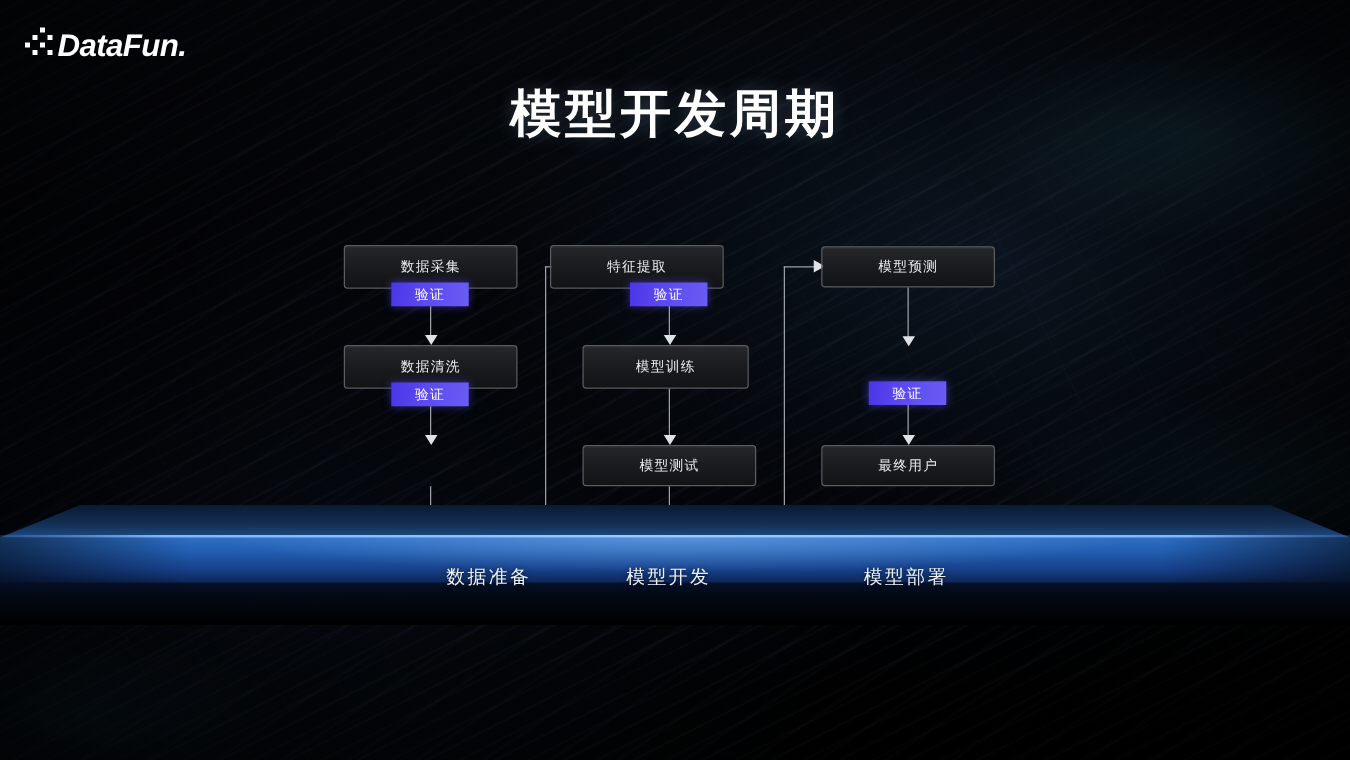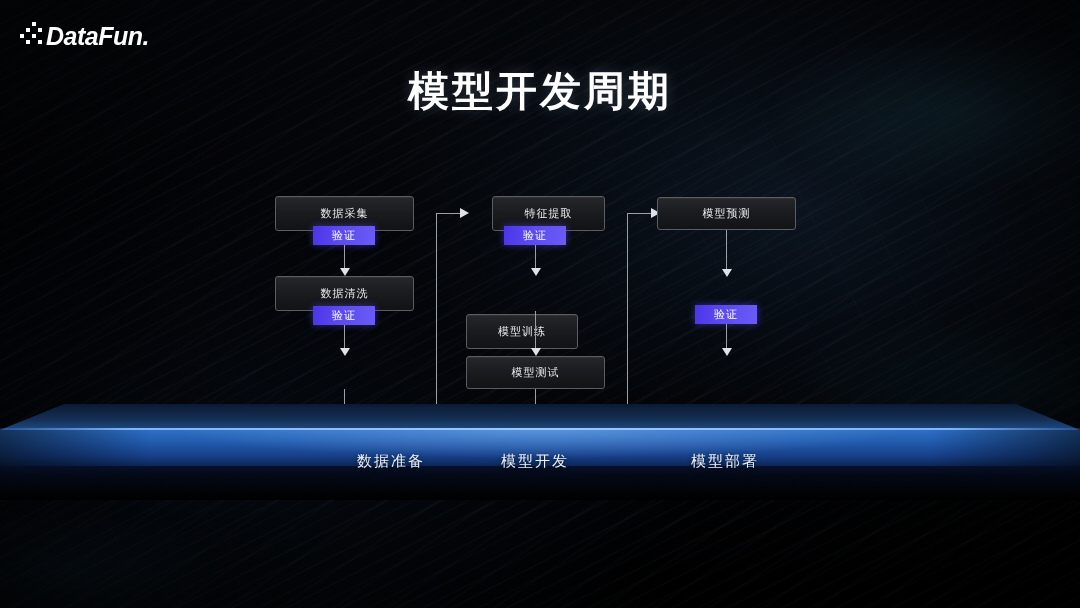--- a/index.html
+++ b/index.html
@@ -181,30 +181,30 @@
     <div class="vline" style="left:344px;top:325px;height:26px;"></div>
     <div class="arrow-down" style="left:340px;top:348px;"></div>
 
 
     <div class="vline" style="left:344px;top:389px;height:32px;"></div>
     <div class="hline" style="left:344px;top:420px;width:92px;"></div>
     <div class="vline" style="left:436px;top:213px;height:208px;"></div>
     <div class="hline" style="left:436px;top:213px;width:26px;"></div>
     <div class="arrow-right" style="left:460px;top:208px;"></div>
 
-    <div class="node" style="left:492px;top:196px;width:113px;height:35px;align-items:center;">
+    <div class="node" style="left:440px;top:196px;width:139px;height:35px;align-items:center;">
       <span>特征提取</span>
     </div>
     <div class="badge" style="left:504px;top:226px;width:62px;">
       <span>验证</span>
     </div>
     <div class="vline" style="left:535px;top:245px;height:26px;"></div>
     <div class="arrow-down" style="left:531px;top:268px;"></div>
 
-    <div class="node" style="left:466px;top:276px;width:112px;height:35px;margin-top:38px;">
+    <div class="node" style="left:466px;top:276px;width:133px;height:35px;">
       <span>模型训练</span>
     </div>
     <div class="vline" style="left:535px;top:311px;height:40px;"></div>
     <div class="arrow-down" style="left:531px;top:348px;"></div>
 
     <div class="node" style="left:466px;top:356px;width:139px;height:33px;">
       <span>模型测试</span>
     </div>
 
     <div class="vline" style="left:535px;top:389px;height:32px;"></div>
@@ -218,20 +218,23 @@
     </div>
     <div class="vline" style="left:726px;top:230px;height:44px;"></div>
     <div class="arrow-down" style="left:722px;top:269px;"></div>
 
     <div class="badge" style="left:695px;top:305px;width:62px;">
       <span>验证</span>
     </div>
     <div class="vline" style="left:726px;top:324px;height:27px;"></div>
     <div class="arrow-down" style="left:722px;top:348px;"></div>
 
+    <div class="node" style="left:657px;top:356px;width:139px;height:33px;">
+      <span>最终用户</span>
+    </div>
   </div>
 
   <div class="slab">
     <div class="slab-top"></div>
     <div class="slab-edge"></div>
     <div class="slab-front"></div>
     <div class="slab-front-gloss"></div>
     <div class="slab-fade"></div>
 
     <div class="phase" style="left:265px;width:160px;text-align:right;">数据准备</div>

